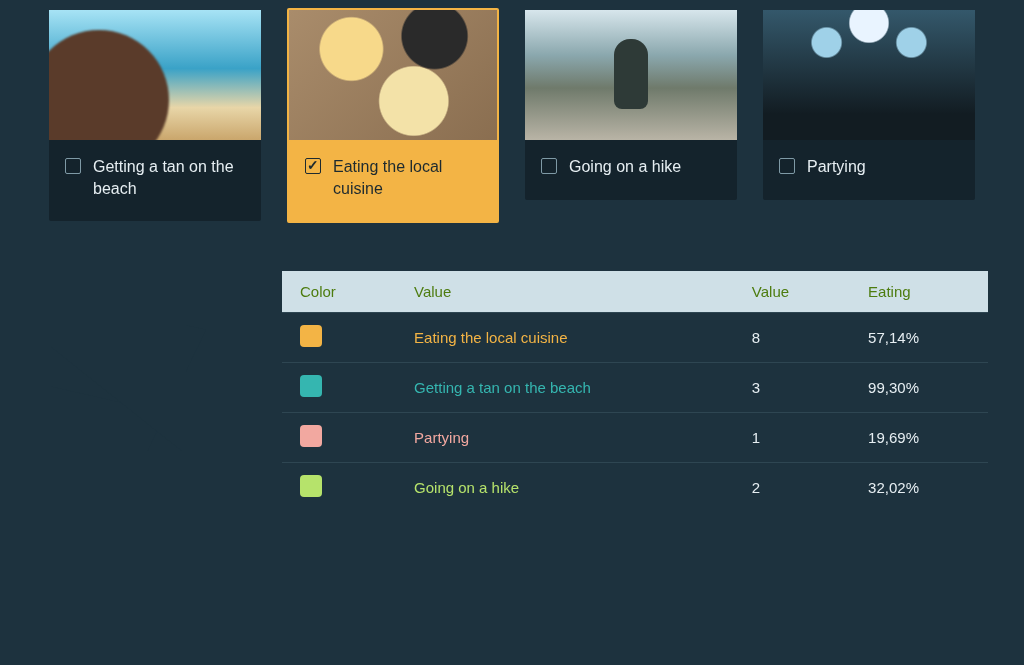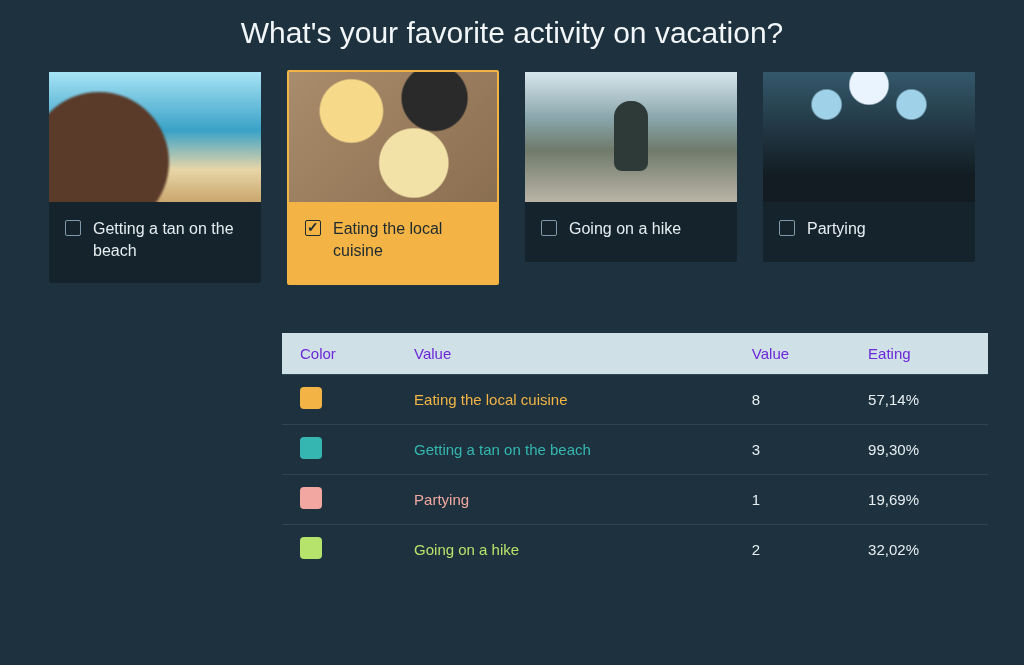--- a/index.html
+++ b/index.html
@@ -13,38 +13,37 @@
   .cap { padding: 16px 16px 22px 16px; display: flex; align-items: flex-start; gap: 12px; font-size: 16px; line-height: 1.35; }
   .card.selected .cap { color: #1d2a2f; }
   .cb { width: 16px; height: 16px; border: 1.5px solid #7f9aa6; border-radius: 2px; flex: 0 0 16px; margin-top: 2px; position: relative; }
   .card.selected .cb { border-color: #1d2a2f; }
   .cb.checked::after { content: "✓"; position: absolute; left: 1px; top: -3px; font-size: 14px; font-weight: 700; color: #1d2a2f; }
   .results { display: flex; gap: 36px; margin-top: 48px; align-items: flex-start; }
   .pie-wrap { width: 210px; display: flex; justify-content: center; }
   svg.pie { width: 180px; height: 180px; }
   .pie-stroke { stroke: #1d323e; stroke-width: 1; }
   table.res { flex: 1; border-collapse: collapse; width: 100%; font-size: 15px; }
-  table.res thead th { background: #cfe0e7; color: #6d28d9; font-weight: 500; text-align: left; padding: 12px 18px; }
+  table.res thead th { background: #cfe0e7; color: #4d7c0f; font-weight: 500; text-align: left; padding: 12px 18px; }
   table.res tbody td { padding: 12px 18px; border-top: 1px solid #2e4652; vertical-align: middle; }
   .swatch { width: 22px; height: 22px; border-radius: 4px; display: inline-block; }
   td.val-cell { font-weight: 400; }
   td.count, td.pct { color: #e6eef2; }
   
   .beach { background: linear-gradient(180deg,#a7e3f5 0%,#3aa2c7 45%,#e8d6a8 75%,#caa66c 100%); position:relative; overflow:hidden;}
   .beach::after{content:"";position:absolute;left:-20px;bottom:-30px;width:140px;height:140px;background:#5a3b2a;border-radius:50%;filter:blur(1px);} 
   .food { background: radial-gradient(circle at 30% 30%, #f7d98a 0 18%, transparent 19%), radial-gradient(circle at 70% 20%, #2a2a2a 0 18%, transparent 19%), radial-gradient(circle at 60% 70%, #f3e2a8 0 22%, transparent 23%), linear-gradient(135deg,#a98c6b,#8a6e50);} 
   .hike { background: linear-gradient(180deg,#d7e6ec 0%,#8aa7ad 35%,#6f7a6b 60%,#b9b4a6 100%); position:relative;}
   .hike::after{content:"";position:absolute;left:50%;top:22%;transform:translateX(-50%);width:34px;height:70px;background:#2e3a37;border-radius:16px 16px 8px 8px;}
   .party { background: radial-gradient(circle at 50% 10%, #e9f4ff 0 12%, transparent 13%), radial-gradient(circle at 30% 25%, #9fd1e8 0 8%, transparent 9%), radial-gradient(circle at 70% 25%, #9fd1e8 0 8%, transparent 9%), linear-gradient(180deg,#34586b 0%,#121c22 80%);} 
 </style>
 </head>
 <body>
 
 <div class="wrap">
-  <h1 class="title">What's your favorite activity on vacation?</h1>
 
   <div class="cards">
     <div class="card">
       <div class="thumb beach"></div>
       <div class="cap">
         <span class="cb"></span>
         <span>Getting a tan on the beach</span>
       </div>
     </div>
 

